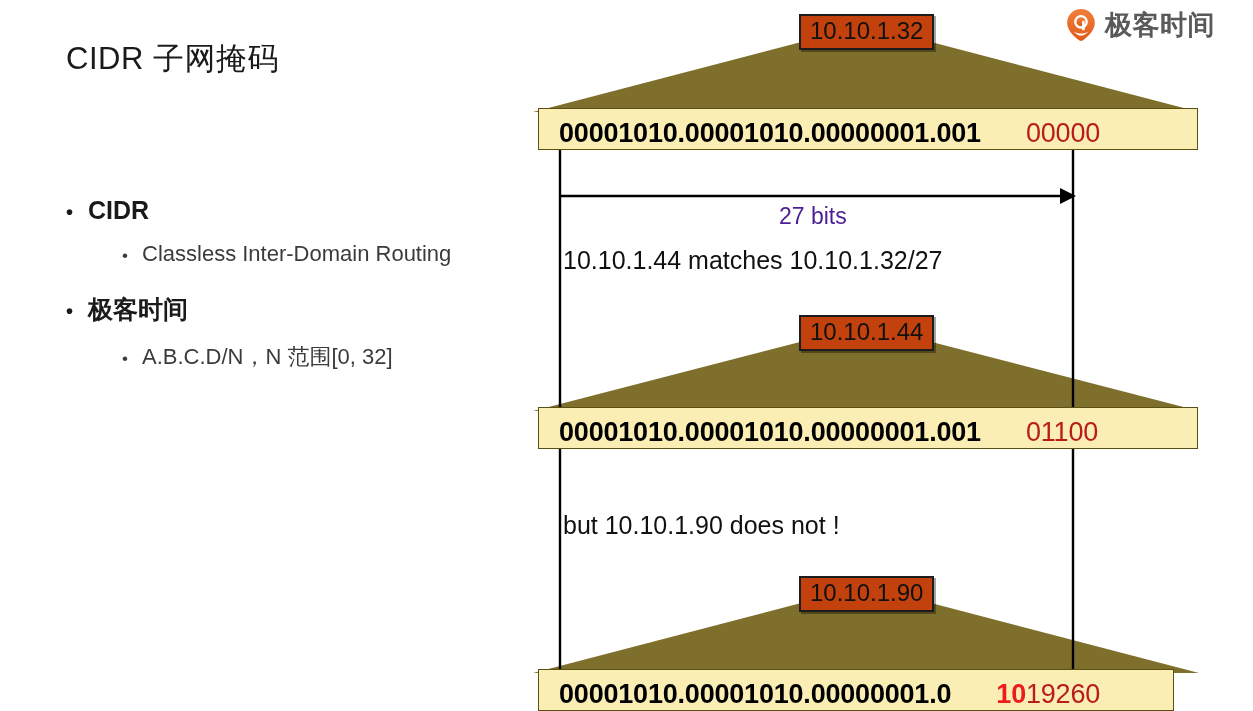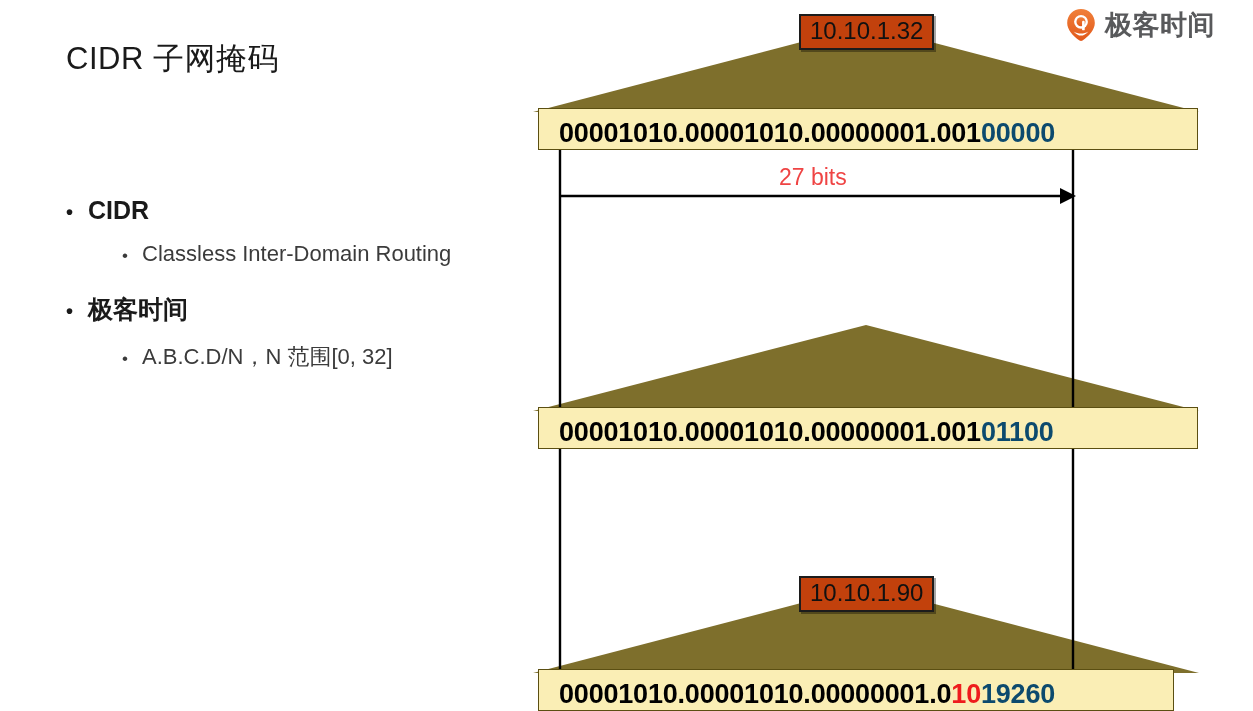--- a/index.html
+++ b/index.html
@@ -124,34 +124,35 @@
     display: flex;
     align-items: flex-end;
     height: 42px;
     padding-left: 20px;
     font-family: "Liberation Sans", "DejaVu Sans", sans-serif;
     font-size: 27px;
     letter-spacing: -0.2px;
     white-space: nowrap;
   }
   .bits-black { color: #000000; font-weight: 700; }
-  .bits-red   { color: #ee1c1c; font-weight: 700; }
-  .bits-grey  { color: #0c4a6e; font-weight: 700; }
+  .bits-red   { color: #ee1c1c; font-weight: 700; margin-left: 45px; }
+  .bits-grey  { color: #b91c1c; font-weight: 400; }
 
   .note {
     position: absolute;
     font-size: 25px;
     color: #111111;
     white-space: nowrap;
   }
   .arrow-label {
     position: absolute;
     font-size: 23px;
-    color: #ef4444;
-    white-space: nowrap;
+    color: #4c1d95;
+    white-space: nowrap;
+    margin-top: 39px;
   }
 </style>
 </head>
 <body>
 
 <div class="brand">
   <svg class="brand-mark" viewBox="0 0 64 64">
     <defs>
       <linearGradient id="gt" x1="0" y1="0" x2="0" y2="1">
         <stop offset="0" stop-color="#f0803a"></stop>
@@ -199,20 +200,21 @@
     <polygon points="866,586 1199,673 533,673" fill="#7e6f2c"></polygon>
 
     <line x1="560" y1="112" x2="560" y2="711" stroke="#000000" stroke-width="2.4"></line>
     <line x1="1073" y1="112" x2="1073" y2="711" stroke="#000000" stroke-width="2.4"></line>
 
     <line x1="560" y1="196" x2="1070" y2="196" stroke="#000000" stroke-width="2.6"></line>
     <polygon points="1076,196 1060,188 1060,204" fill="#000000"></polygon>
   </svg>
 
   <div class="ip-chip" style="left:799px; top:14px;">10.10.1.32</div>
+  <div class="ip-chip" style="left:799px; top:315px;">10.10.1.44</div>
   <div class="ip-chip" style="left:799px; top:576px;">10.10.1.90</div>
 
   <div class="bitbar" style="left:538px; top:108px; width:660px;">
     <span class="bits-black">00001010.00001010.00000001.001</span>
       <span class="bits-red"></span>
       <span class="bits-grey">00000</span>
   </div>
 
   <div class="bitbar" style="left:538px; top:407px; width:660px;">
     <span class="bits-black">00001010.00001010.00000001.001</span>
@@ -221,15 +223,17 @@
   </div>
 
   <div class="bitbar" style="left:538px; top:669px; width:636px;">
     <span class="bits-black">00001010.00001010.00000001.0</span>
       <span class="bits-red">10</span>
       <span class="bits-grey">19260</span>
   </div>
 
   <div class="arrow-label" style="left:779px; top:164px;">27 bits</div>
 
-
+  <div class="note" style="left:563px; top:246px;">10.10.1.44 matches 10.10.1.32/27</div>
+
+  <div class="note" style="left:563px; top:511px;">but 10.10.1.90 does not !</div>
 
 </div>
 
 </body></html>

